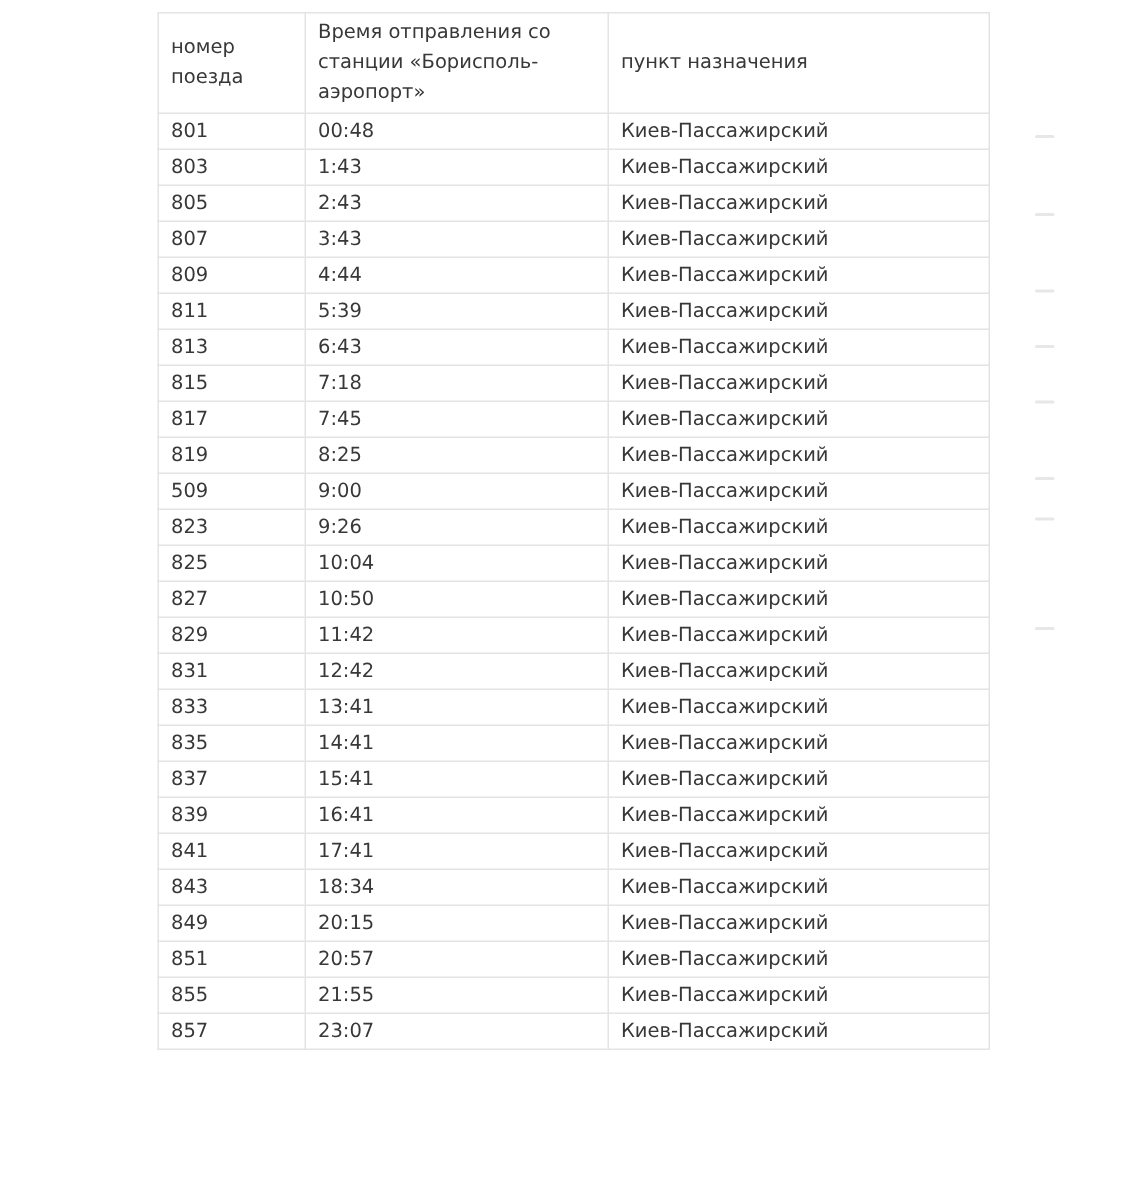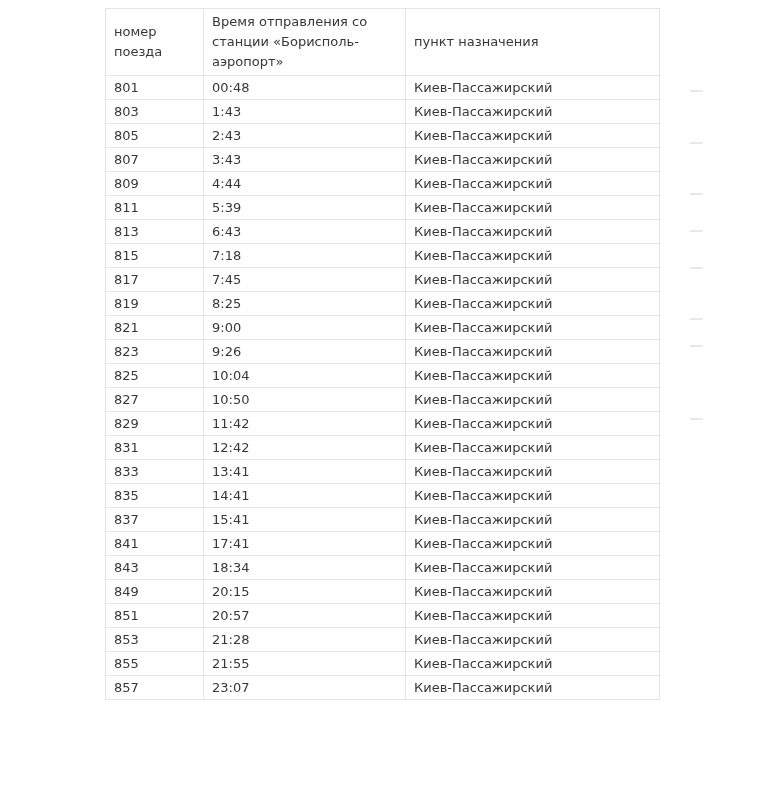--- a/index.html
+++ b/index.html
@@ -122,21 +122,21 @@
             <td>817</td>
             <td>7:45</td>
             <td>Киев-Пассажирский</td>
           </tr>
           <tr>
             <td>819</td>
             <td>8:25</td>
             <td>Киев-Пассажирский</td>
           </tr>
           <tr>
-            <td>821</td>
+            <td>509</td>
             <td>9:00</td>
             <td>Киев-Пассажирский</td>
           </tr>
           <tr>
             <td>823</td>
             <td>9:26</td>
             <td>Киев-Пассажирский</td>
           </tr>
           <tr>
             <td>825</td>
@@ -167,42 +167,42 @@
             <td>835</td>
             <td>14:41</td>
             <td>Киев-Пассажирский</td>
           </tr>
           <tr>
             <td>837</td>
             <td>15:41</td>
             <td>Киев-Пассажирский</td>
           </tr>
           <tr>
+            <td>839</td>
+            <td>16:41</td>
+            <td>Киев-Пассажирский</td>
+          </tr>
+          <tr>
             <td>841</td>
             <td>17:41</td>
             <td>Киев-Пассажирский</td>
           </tr>
           <tr>
             <td>843</td>
             <td>18:34</td>
             <td>Киев-Пассажирский</td>
           </tr>
           <tr>
             <td>849</td>
             <td>20:15</td>
             <td>Киев-Пассажирский</td>
           </tr>
           <tr>
             <td>851</td>
             <td>20:57</td>
-            <td>Киев-Пассажирский</td>
-          </tr>
-          <tr>
-            <td>853</td>
-            <td>21:28</td>
             <td>Киев-Пассажирский</td>
           </tr>
           <tr>
             <td>855</td>
             <td>21:55</td>
             <td>Киев-Пассажирский</td>
           </tr>
           <tr>
             <td>857</td>
             <td>23:07</td>

